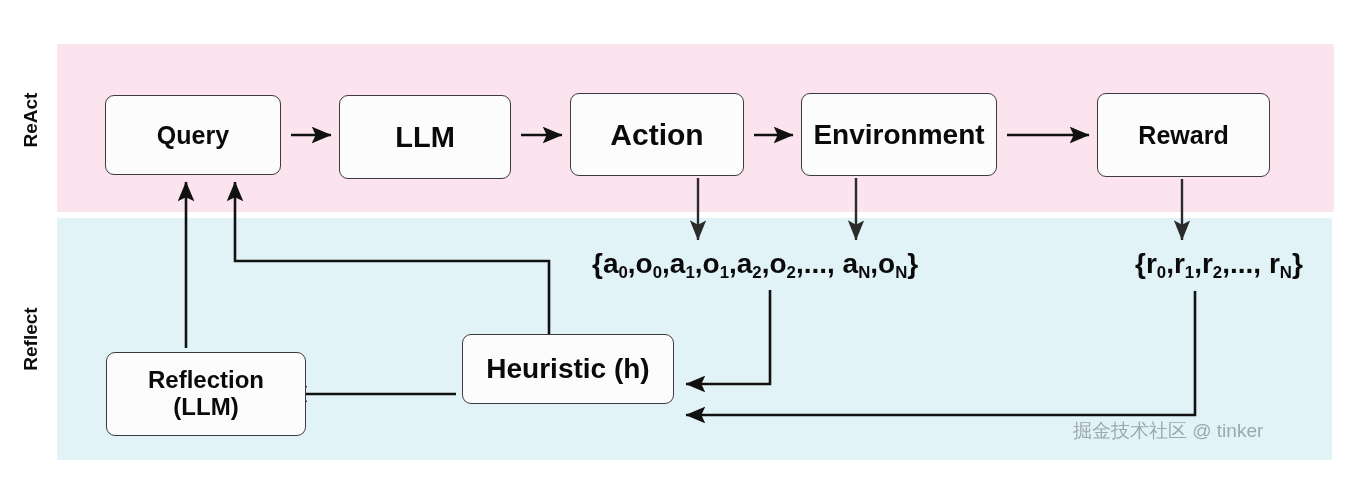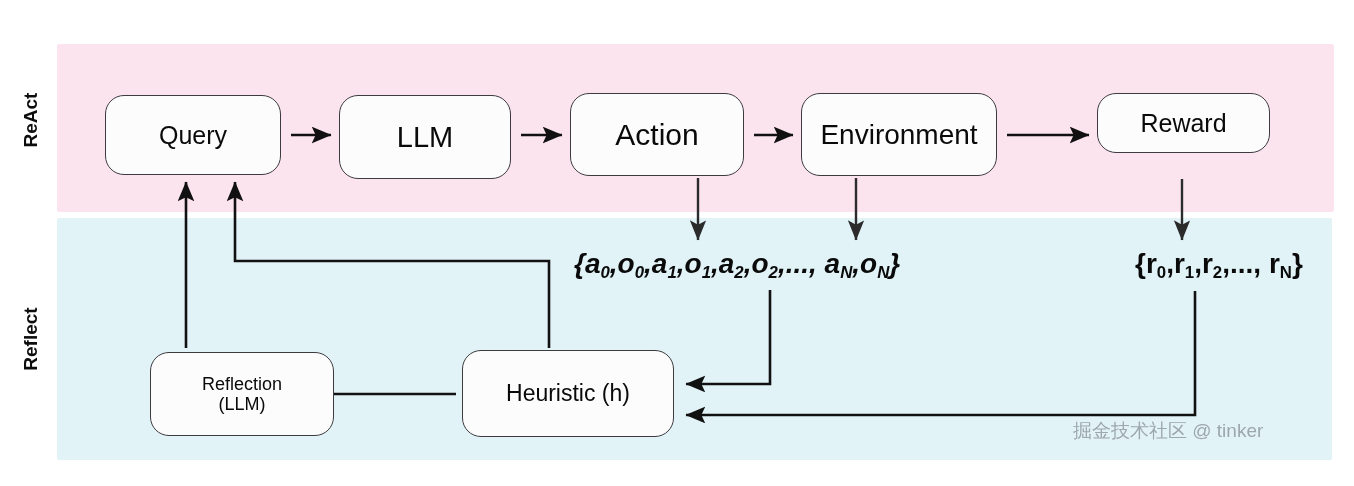--- a/index.html
+++ b/index.html
@@ -55,46 +55,46 @@
     top: 327px;
     width: 90px;
     height: 24px;
     line-height: 24px;
     font-size: 19px;
   }
   .node {
     position: absolute;
     background: #fcfcfc;
     border: 1.6px solid #3d3b40;
-    border-radius: 19px;
+    border-radius: 9px;
     display: flex;
     align-items: center;
     justify-content: center;
     text-align: center;
-    font-weight: normal;
+    font-weight: bold;
     color: #0a0a0a;
     box-sizing: border-box;
     line-height: 1.12;
   }
   #node-query   { left: 105px;  top: 95px;  width: 176px; height: 80px; font-size: 25px; }
   #node-llm     { left: 339px;  top: 95px;  width: 172px; height: 84px; font-size: 29px; }
   #node-action  { left: 570px;  top: 93px;  width: 174px; height: 83px; font-size: 30px; }
   #node-env     { left: 801px;  top: 93px;  width: 196px; height: 83px; font-size: 28px; }
-  #node-reward  { left: 1097px; top: 93px;  width: 173px; height: 60px; font-size: 25px; }
-  #node-reflection { left: 106px; top: 352px; width: 184px; height: 84px; font-size: 18px; margin-left: 44px; }
-  #node-heuristic  { left: 462px; top: 350px; width: 212px; height: 87px; font-size: 23px; }
+  #node-reward  { left: 1097px; top: 93px;  width: 173px; height: 84px; font-size: 25px; }
+  #node-reflection { left: 106px; top: 352px; width: 200px; height: 84px; font-size: 24px; }
+  #node-heuristic  { left: 462px; top: 334px; width: 212px; height: 70px; font-size: 28px; }
 
   .seq {
     position: absolute;
     font-weight: bold;
     color: #0a0a0a;
     white-space: nowrap;
     font-size: 28px;
   }
-  #seq-traj   { left: 574px;  top: 248px; font-style: italic; }
+  #seq-traj   { left: 592px;  top: 248px; }
   #seq-reward { left: 1135px; top: 248px; }
   .seq sub {
     font-size: 0.60em;
     vertical-align: baseline;
     position: relative;
     bottom: -0.28em;
     font-weight: bold;
   }
 
   #wires {

